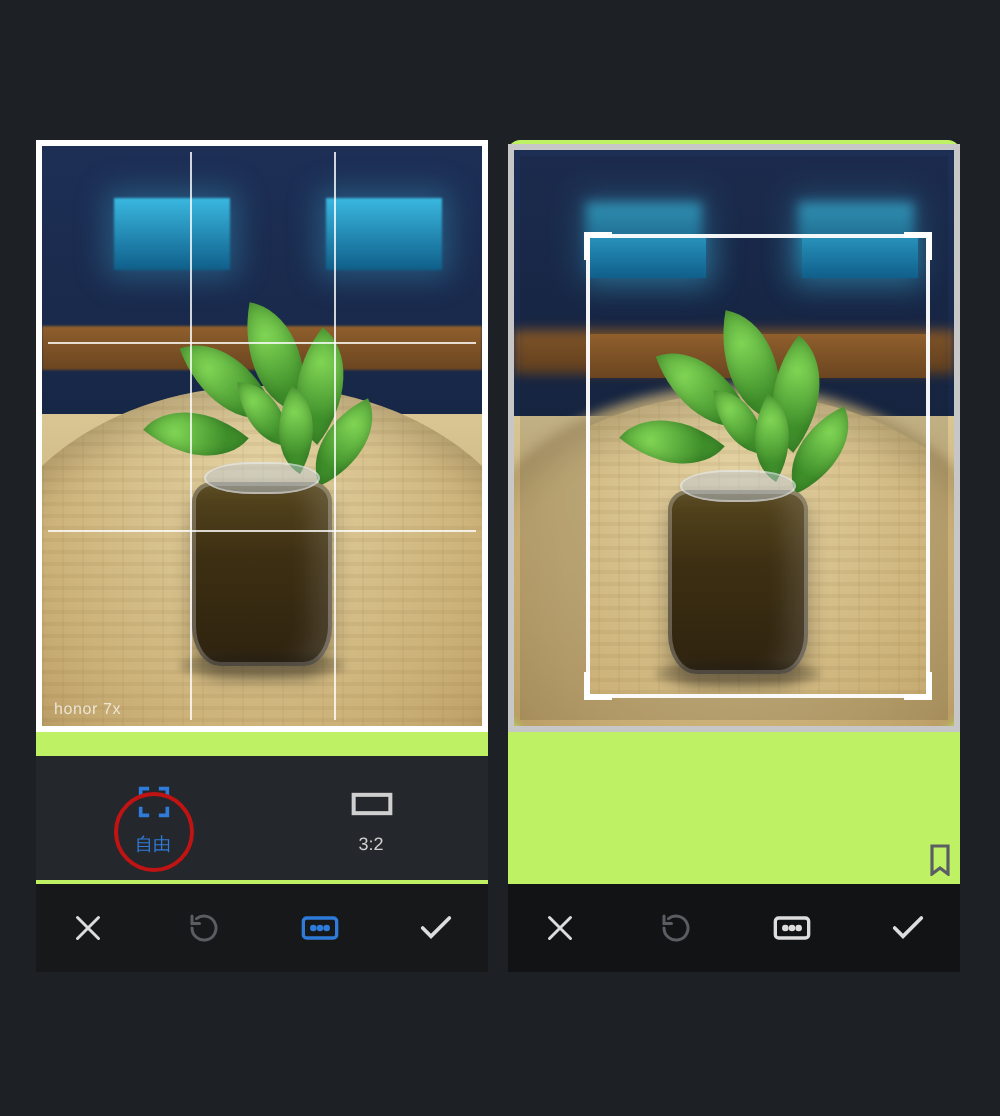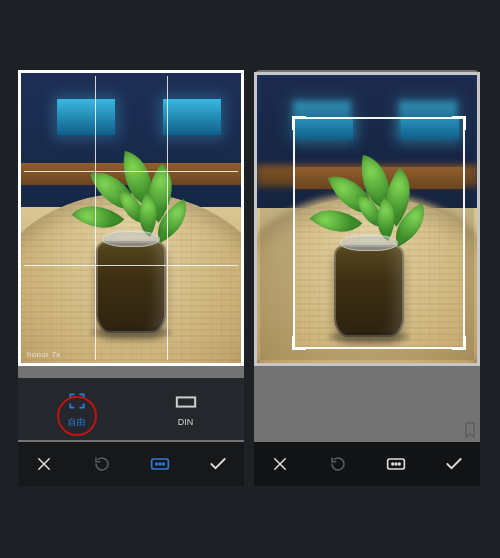--- a/index.html
+++ b/index.html
@@ -17,21 +17,21 @@
     width: 500px;
     height: 558px;
     padding-top: 70px;
   }
   .panels {
     display: flex;
     gap: 10px;
     padding: 0 18px;
   }
   .panel {
-    background: #737373;
+    background: #bef264;
     border-radius: 6px;
     overflow: visible;
     position: relative;
     width: 226px;
     height: 416px;
   }
   
   .photo {
     position: relative;
     width: 100%;
@@ -295,21 +295,21 @@
             </svg>
           </span>
           <span>自由</span>
         </div>
         <div class="ratio-item">
           <span class="ratio-icon">
             <svg width="22" height="14" viewBox="0 0 24 14" fill="none" stroke="currentColor" stroke-width="2.2">
               <rect x="2" y="2" width="20" height="10"></rect>
             </svg>
           </span>
-          <span>DIN</span>
+          <span>3:2</span>
         </div>
       </div>
 
       <div class="action-bar">
         <div class="act-btn">
           <svg width="18" height="18" viewBox="0 0 24 24" stroke="currentColor" stroke-width="2" fill="none" stroke-linecap="round">
               <path d="M5 5l14 14M19 5L5 19"></path>
             </svg>
         </div>
         <div class="act-btn dim">

